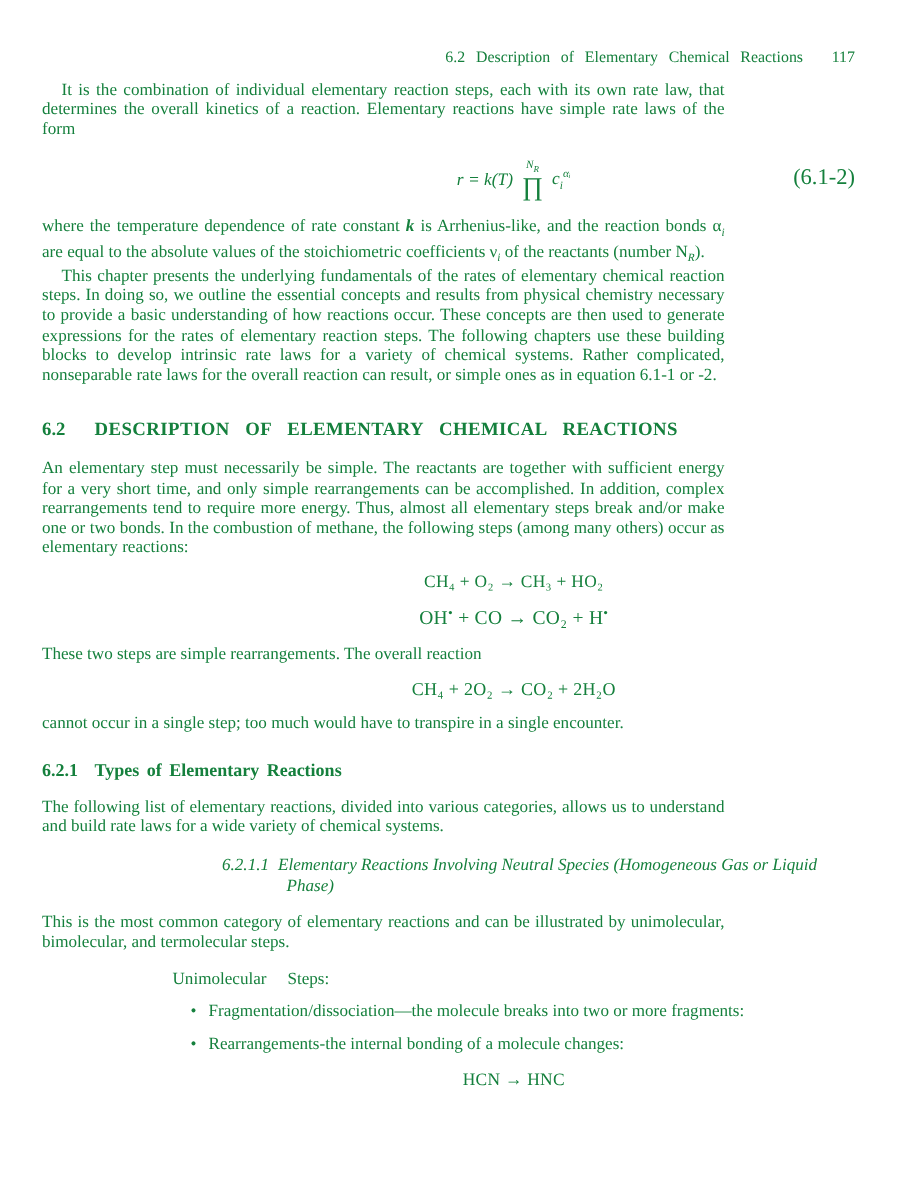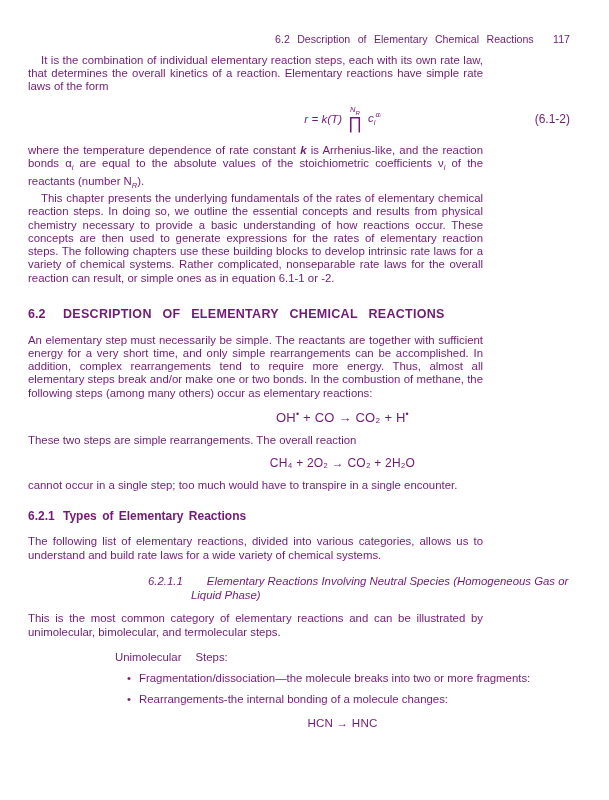--- a/index.html
+++ b/index.html
@@ -2,22 +2,22 @@
 <html><head>
 <meta charset="utf-8">
 <style>
   * { margin: 0; padding: 0; box-sizing: border-box; }
   html, body { background: #ffffff; }
   .page {
     position: relative;
     width: 609px;
     height: 800px;
     background: #ffffff;
-    color: #701a75;
-    font-family: Liberation Sans, sans-serif;
+    color: #15803d;
+    font-family: Liberation Serif, serif;
     overflow: hidden;
   }
   .running-header {
     position: absolute;
     top: 33px;
     left: 0;
     right: 39px;
     text-align: right;
     font-size: 10.6px;
     word-spacing: 4.5px;
@@ -58,21 +58,21 @@
   .prod-limit { font-size: 7.5px; font-style: italic; line-height: 1; }
   .prod-limit sub { font-size: 6px; }
   .prod-symbol { font-size: 17px; line-height: 1; }
   .eq-term sub, .eq-sub { font-size: 7.5px; font-style: italic; }
   .eq-term sup, .eq-sup { font-size: 7.5px; font-style: italic; }
   .eq-number {
     position: absolute;
     right: 0;
     top: 50%;
     transform: translateY(-50%);
-    font-size: 12px;
+    font-size: 15px;
   }
 
   
   .chem-eq {
     margin: 9px 0 9px 87px;
     width: 455px;
     text-align: center;
     font-size: 11.6px;
     letter-spacing: 0.2px;
   }
@@ -103,21 +103,21 @@
 
   .subsub-heading {
     margin: 13px 0 10px 120px;
     width: 425px;
     font-style: italic;
     font-size: 11.4px;
     line-height: 13.8px;
     padding-left: 43px;
     text-indent: -43px;
   }
-  .subsub-num { margin-right: 24px; }
+  .subsub-num { margin-right: 6px; }
 
   .steps-label {
     margin: 11px 0 8px 87px;
     font-size: 11.4px;
     line-height: 14px;
   }
   .steps-word { margin-left: 14px; }
 
   .bullet-item {
     display: flex;
@@ -158,20 +158,21 @@
 
     <p class="body indent">This chapter presents the underlying fundamentals of the rates of elementary chemical reaction steps. In doing so, we outline the essential concepts and results from physical chemistry necessary to provide a basic understanding of how reactions occur. These concepts are then used to generate expressions for the rates of elementary reaction steps. The following chapters use these building blocks to develop intrinsic rate laws for a variety of chemical systems. Rather complicated, nonseparable rate laws for the overall reaction can result, or simple ones as in equation 6.1-1 or -2.</p>
 
     <div class="section-heading">
       <span class="sec-num">6.2</span>
       <span class="sec-title">DESCRIPTION OF ELEMENTARY CHEMICAL REACTIONS</span>
     </div>
 
     <p class="body">An elementary step must necessarily be simple. The reactants are together with sufficient energy for a very short time, and only simple rearrangements can be accomplished. In addition, complex rearrangements tend to require more energy. Thus, almost all elementary steps break and/or make one or two bonds. In the combustion of methane, the following steps (among many others) occur as elementary reactions:</p>
 
+    <div class="chem-eq">CH₄ + O₂ → CH₃ + HO₂</div>
 
     <div class="chem-eq larger"><span>OH</span><sup class="dot">•</sup><span> + CO → CO₂ + H</span><sup class="dot">•</sup></div>
 
     <p class="body">These two steps are simple rearrangements. The overall reaction</p>
 
     <div class="chem-eq medium">CH₄ + 2O₂ → CO₂ + 2H₂O</div>
 
     <p class="body">cannot occur in a single step; too much would have to transpire in a single encounter.</p>
 
     <div class="sub-heading">

